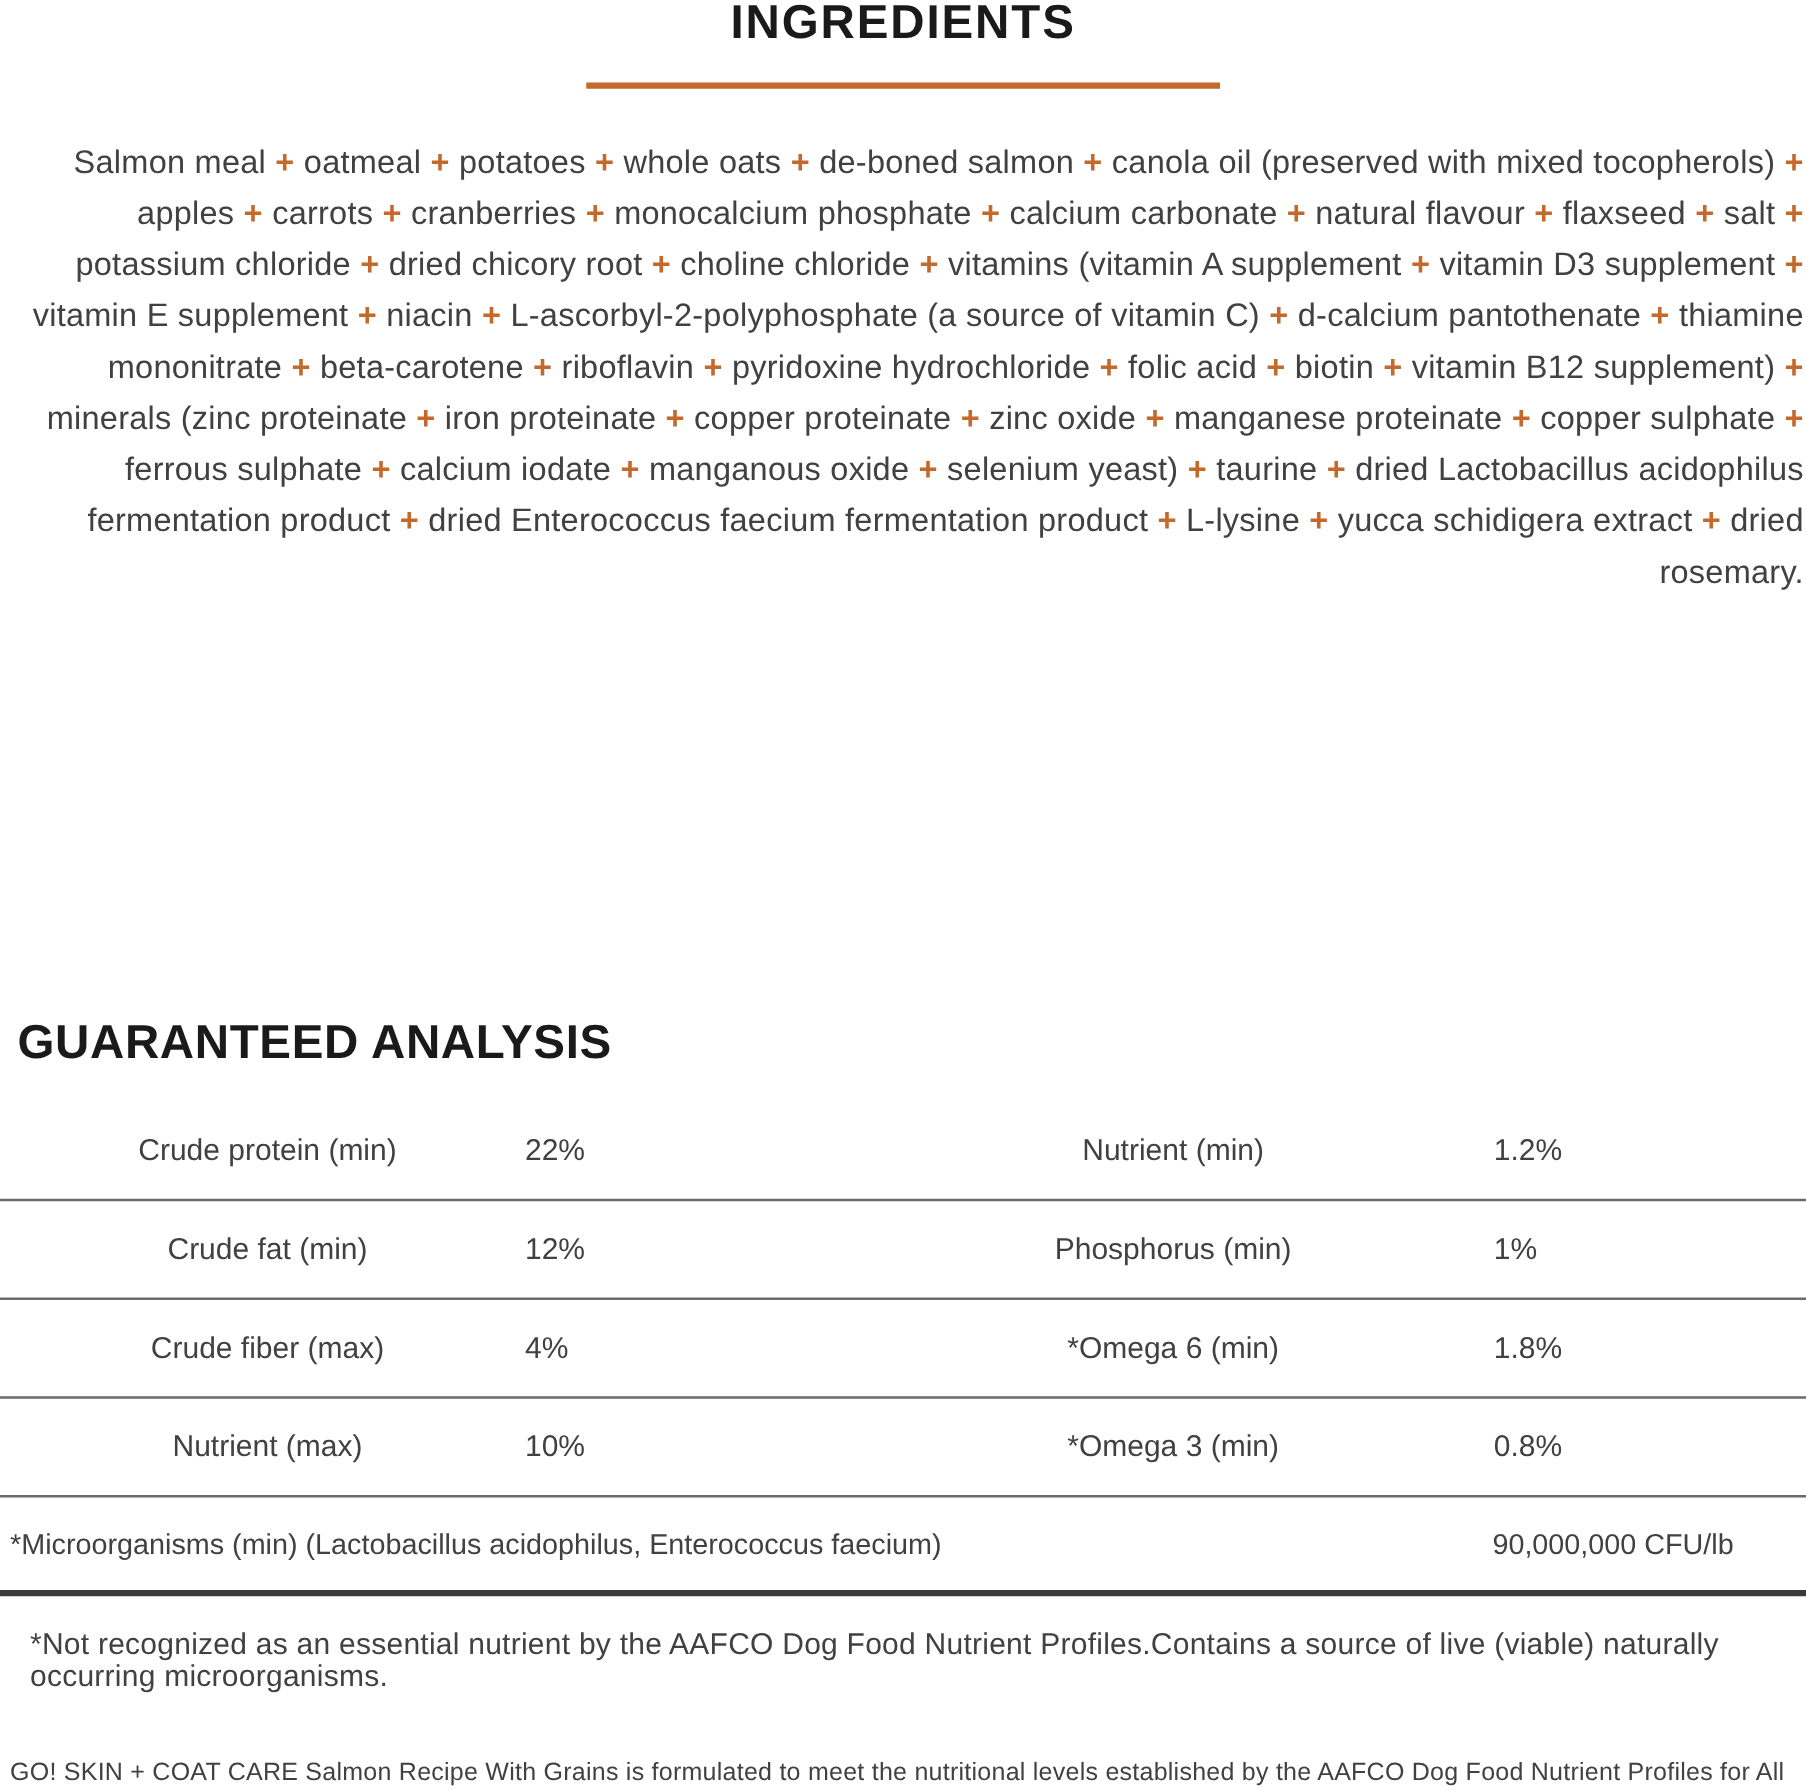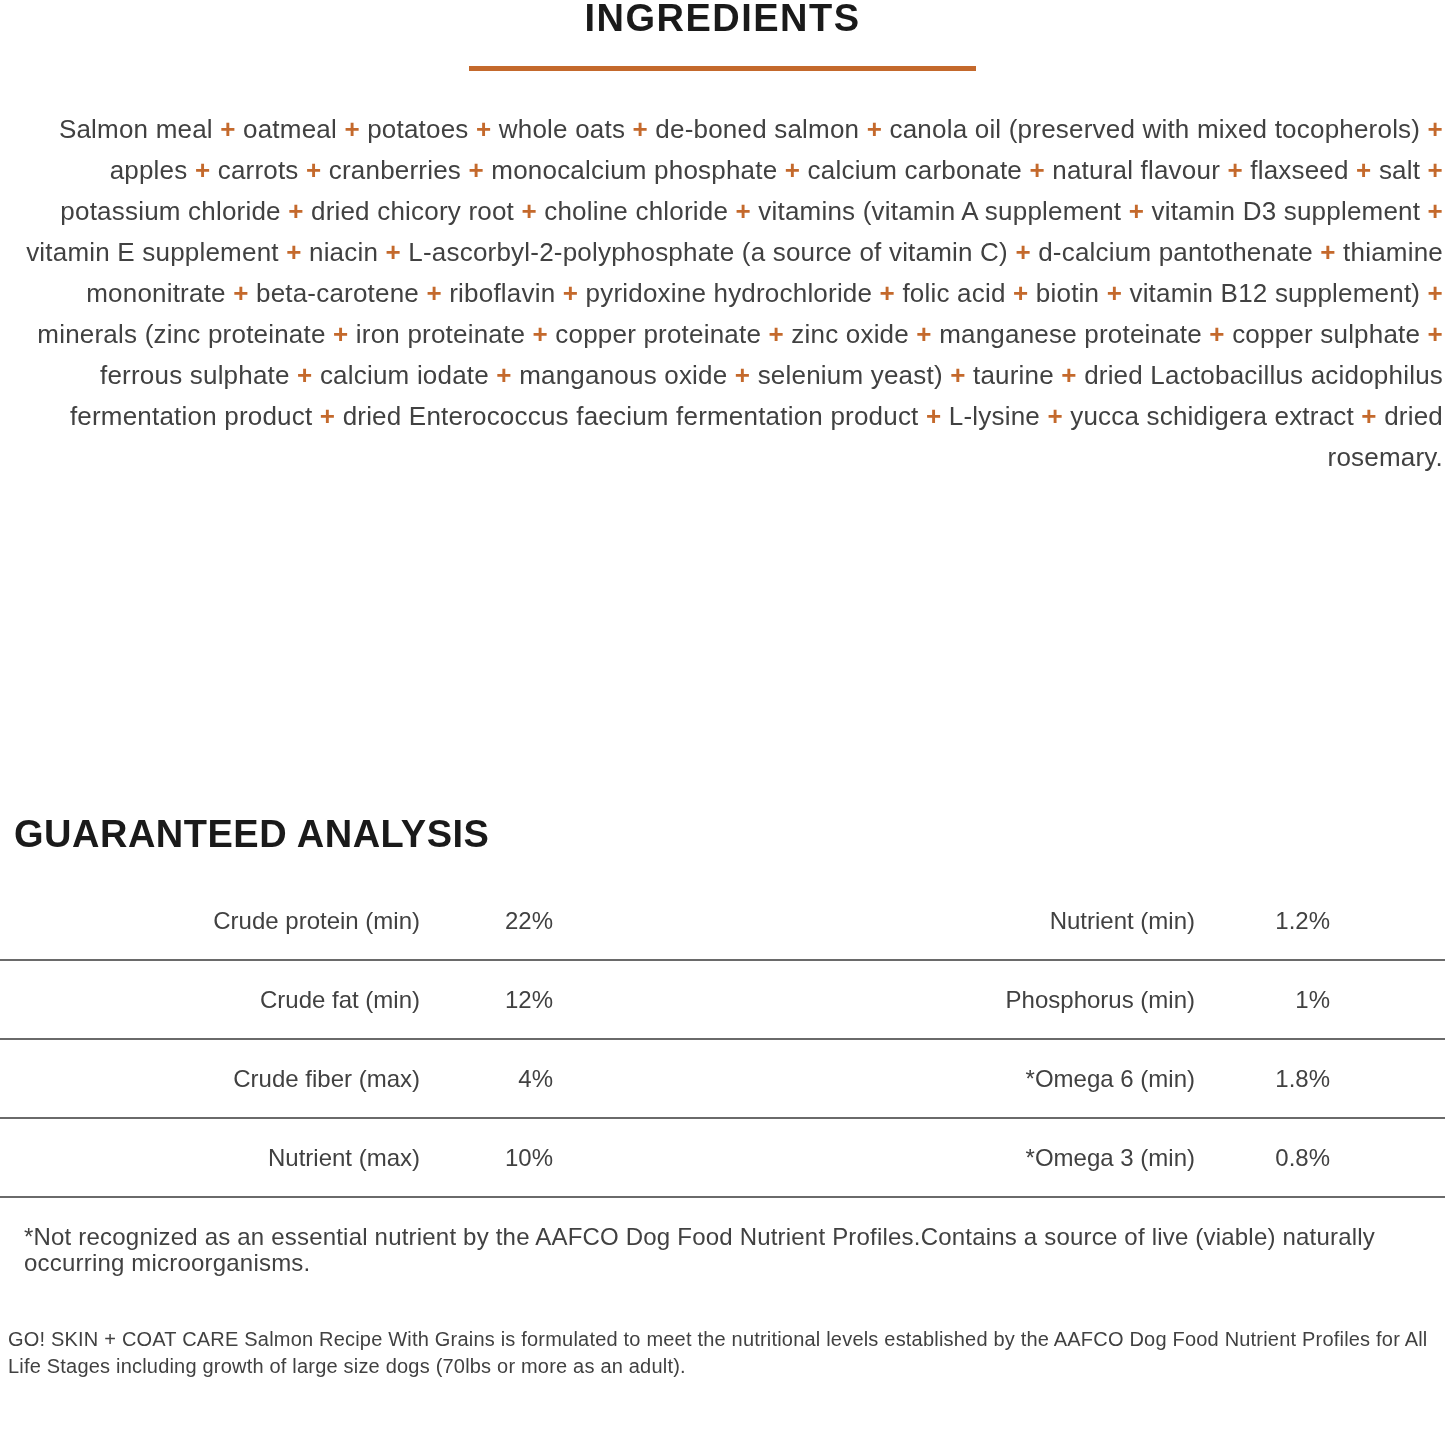--- a/index.html
+++ b/index.html
@@ -41,22 +41,22 @@
   .analysis-table { margin-top:28px; width:1445px; }
   .ga-row {
     display:grid;
     grid-template-columns:412px 133px 129px 513px 135px;
     align-items:center;
     height:79px;
     padding-left:8px;
     border-bottom:2px solid var(--rule);
     font-size:24px; color:var(--body);
   }
-  .ga-label { text-align:right; }
-  .ga-value { text-align:right; }
+  .ga-label { text-align:center; }
+  .ga-value { text-align:left; }
   .ga-row-wide {
     display:flex; justify-content:space-between; align-items:center;
     height:79px; padding-left:8px; padding-right:58px;
     border-bottom:5px solid var(--rule-dark);
     font-size:23px; color:var(--body);
   }
 
   
   .footnote-1 {
     margin:26px 0 0 24px;
@@ -108,19 +108,23 @@
     </div>
 
     <div class="ga-row">
       <div class="ga-label">Nutrient (max)</div>
       <div class="ga-value">10%</div>
       <div></div>
       <div class="ga-label">*Omega 3 (min)</div>
       <div class="ga-value">0.8%</div>
     </div>
 
+    <div class="ga-row-wide">
+      <div class="ga-label">*Microorganisms (min) (Lactobacillus acidophilus, Enterococcus faecium)</div>
+      <div class="ga-value">90,000,000 CFU/lb</div>
+    </div>
 
   </div>
 
   <p class="footnote-1">*Not recognized as an essential nutrient by the AAFCO Dog Food Nutrient Profiles.Contains a source of live (viable) naturally occurring microorganisms.</p>
   <p class="footnote-2">GO! SKIN + COAT CARE Salmon Recipe With Grains is formulated to meet the nutritional levels established by the AAFCO Dog Food Nutrient Profiles for All Life Stages including growth of large size dogs (70lbs or more as an adult).</p>
 
 </div>
 
 </body></html>

